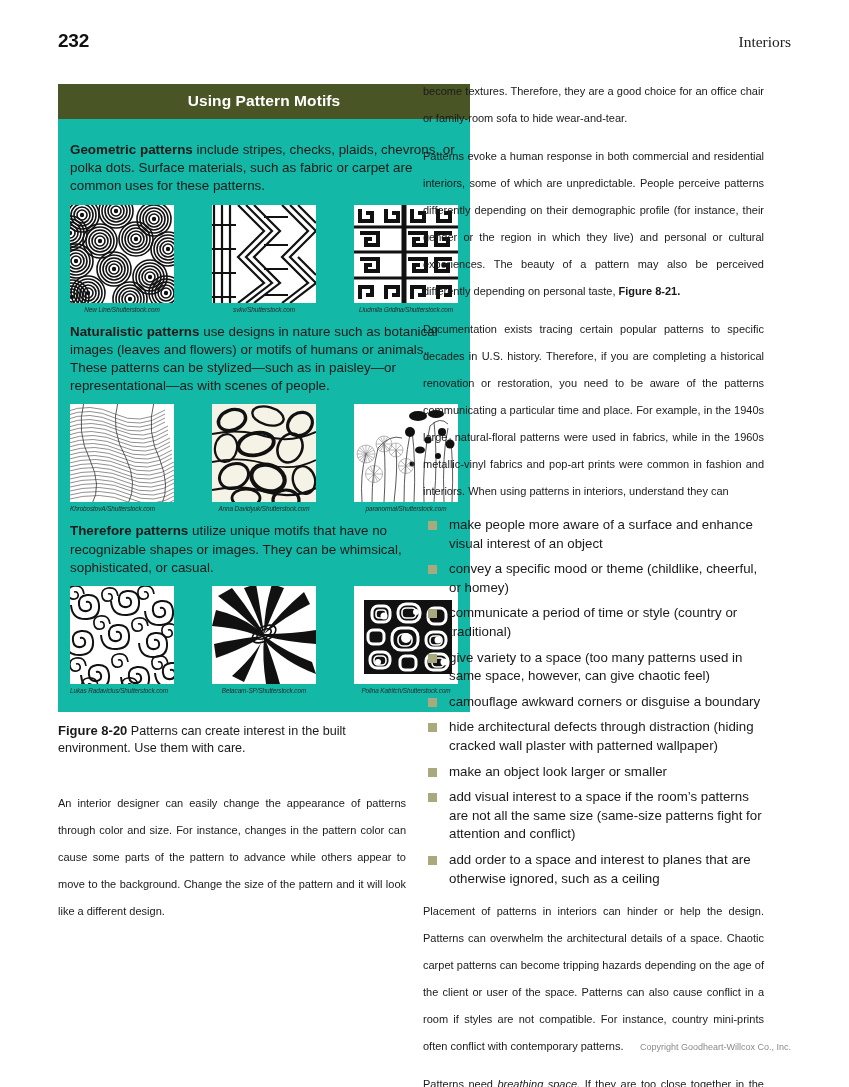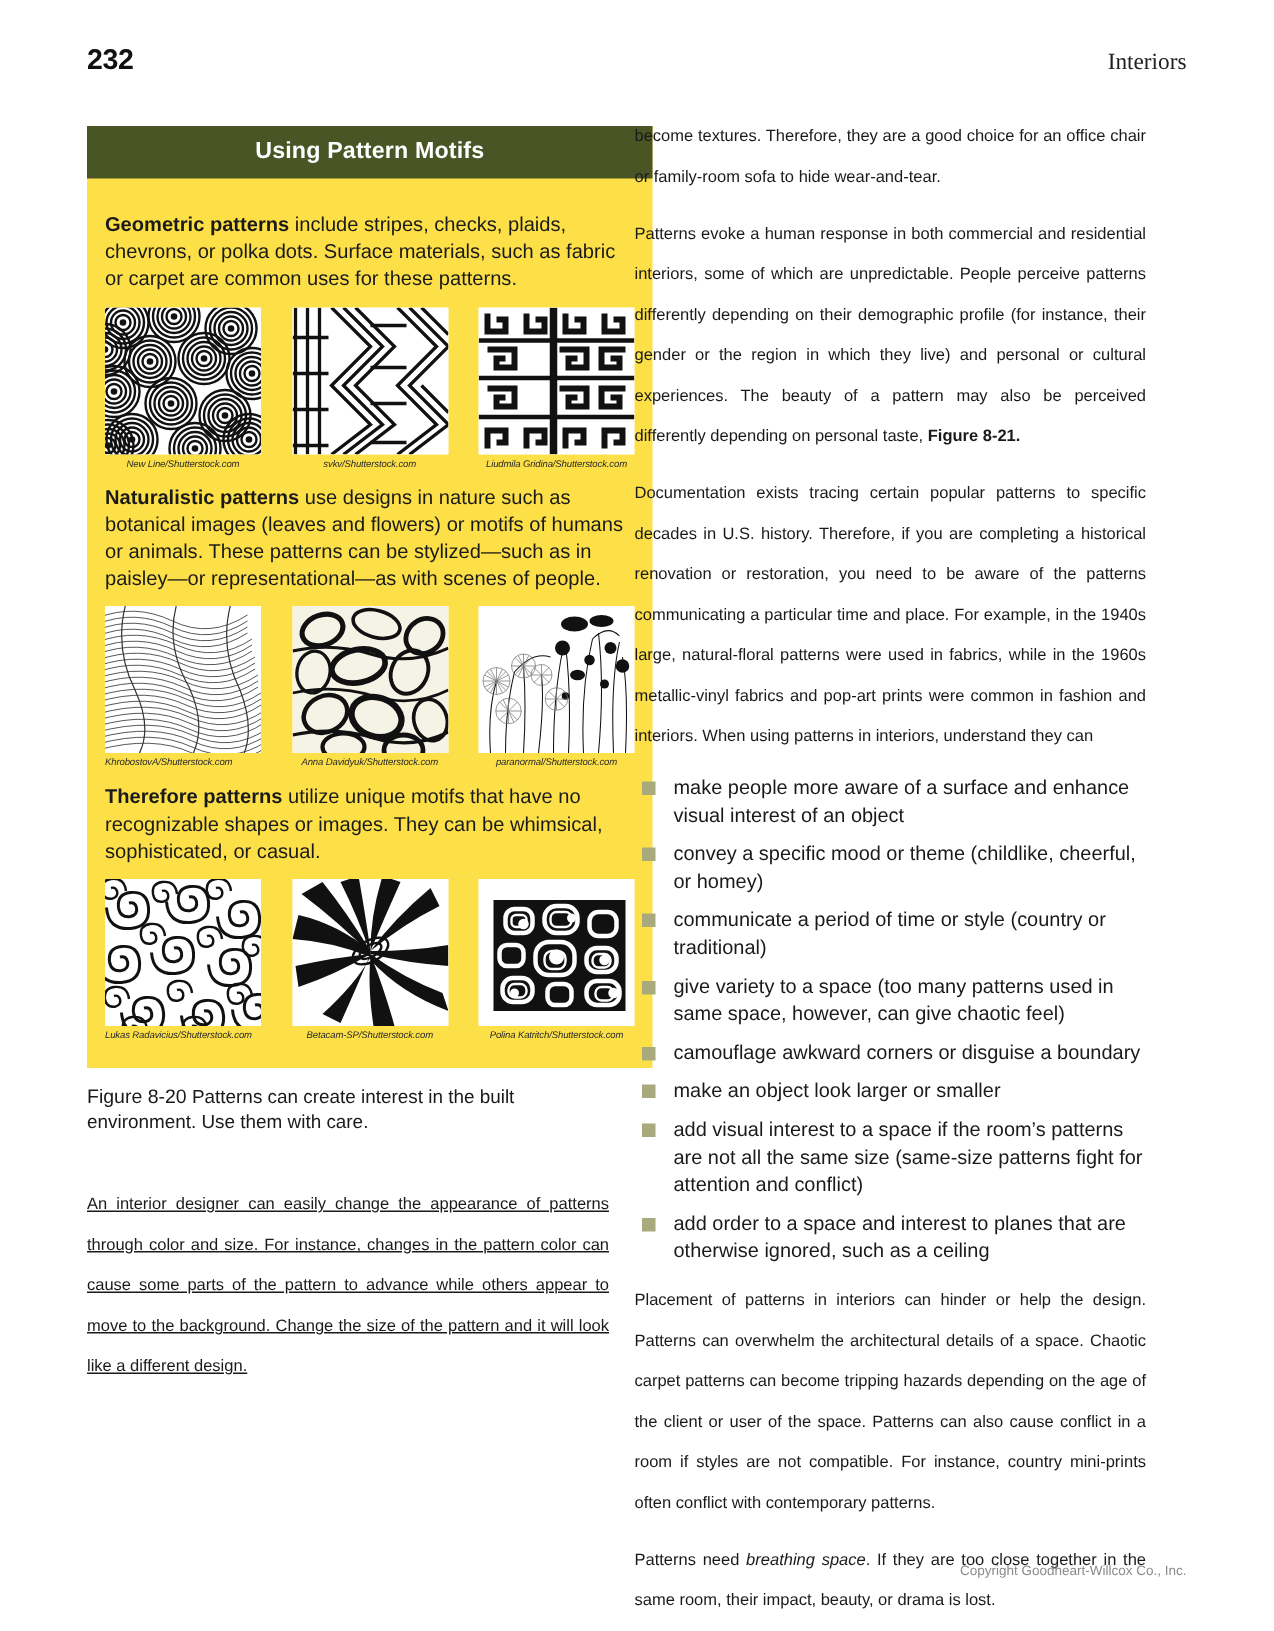--- a/index.html
+++ b/index.html
@@ -53,22 +53,22 @@
   }
   .col-right {
     position: absolute;
     left: 423px;
     top: 78px;
     width: 341px;
   }
 
   
   .feature-box {
-    width: 377px;
-    background: #fde047;
+    width: 412px;
+    background: #14b8a6;
     box-sizing: border-box;
   }
   .feature-header {
     background: #4a5526;
     color: #ffffff;
     text-align: center;
     font-size: 15.5px;
     font-weight: bold;
     padding: 8px 6px 9px 6px;
     letter-spacing: 0.1px;
@@ -114,40 +114,39 @@
   .credit.left-align { text-align: left; }
 
   
   .fig-caption {
     width: 348px;
     margin-top: 11px;
     font-size: 12.6px;
     line-height: 16.5px;
     color: #1a1a1a;
   }
-  .fig-caption b { font-weight: normal; font-size: 13px; text-align: center; }
+  .fig-caption b { font-weight: bold; font-size: 13px; text-align: center; }
 
   
   .bodytext {
     font-size: 11px;
     line-height: 27px;
     color: #1a1a1a;
     margin: 0 0 11px 0;
     text-align: justify;
   }
   .bodytext:last-child { margin-bottom: 0; }
   .bodytext b { font-weight: bold; }
   .bodytext i { font-style: italic; margin-top: 28px; }
 
   .left-bottom {
     position: absolute;
     left: 58px;
     top: 790px;
     width: 348px;
-    text-decoration: underline;
   }
 
   
   ul.bullets {
     list-style: none;
     margin: 3px 0 10px 0;
     padding: 0 0 0 4px;
   }
   ul.bullets li {
     position: relative;
@@ -515,20 +514,21 @@
     <p class="bodytext"><span>Patterns evoke a human response in both commercial and residential interiors, some of which are unpredictable. People perceive patterns differently depending on their demographic profile (for instance, their gender or the region in which they live) and personal or cultural experiences. The beauty of a pattern may also be perceived differently depending on personal taste, </span><b>Figure 8-21.</b></p>
 
     <p class="bodytext">Documentation exists tracing certain popular patterns to specific decades in U.S. history. Therefore, if you are completing a historical renovation or restoration, you need to be aware of the patterns communicating a particular time and place. For example, in the 1940s large, natural-floral patterns were used in fabrics, while in the 1960s metallic-vinyl fabrics and pop-art prints were common in fashion and interiors. When using patterns in interiors, understand they can</p>
 
     <ul class="bullets">
       <li><span class="sq"></span><span>make people more aware of a surface and enhance visual interest of an object</span></li>
       <li><span class="sq"></span><span>convey a specific mood or theme (childlike, cheerful, or homey)</span></li>
       <li><span class="sq"></span><span>communicate a period of time or style (country or traditional)</span></li>
       <li><span class="sq"></span><span>give variety to a space (too many patterns used in same space, however, can give chaotic feel)</span></li>
       <li><span class="sq"></span><span>camouflage awkward corners or disguise a boundary</span></li>
+      <li><span class="sq"></span><span>hide architectural defects through distraction (hiding cracked wall plaster with patterned wallpaper)</span></li>
       <li><span class="sq"></span><span>make an object look larger or smaller</span></li>
       <li><span class="sq"></span><span>add visual interest to a space if the room’s patterns are not all the same size (same-size patterns fight for attention and conflict)</span></li>
       <li><span class="sq"></span><span>add order to a space and interest to planes that are otherwise ignored, such as a ceiling</span></li>
     </ul>
 
     <p class="bodytext">Placement of patterns in interiors can hinder or help the design. Patterns can overwhelm the architectural details of a space. Chaotic carpet patterns can become tripping hazards depending on the age of the client or user of the space. Patterns can also cause conflict in a room if styles are not compatible. For instance, country mini-prints often conflict with contemporary patterns.</p>
 
     <p class="bodytext"><span>Patterns need </span><i>breathing space</i><span>. If they are too close together in the same room, their impact, beauty, or drama is lost.</span></p>
   </div>
 

